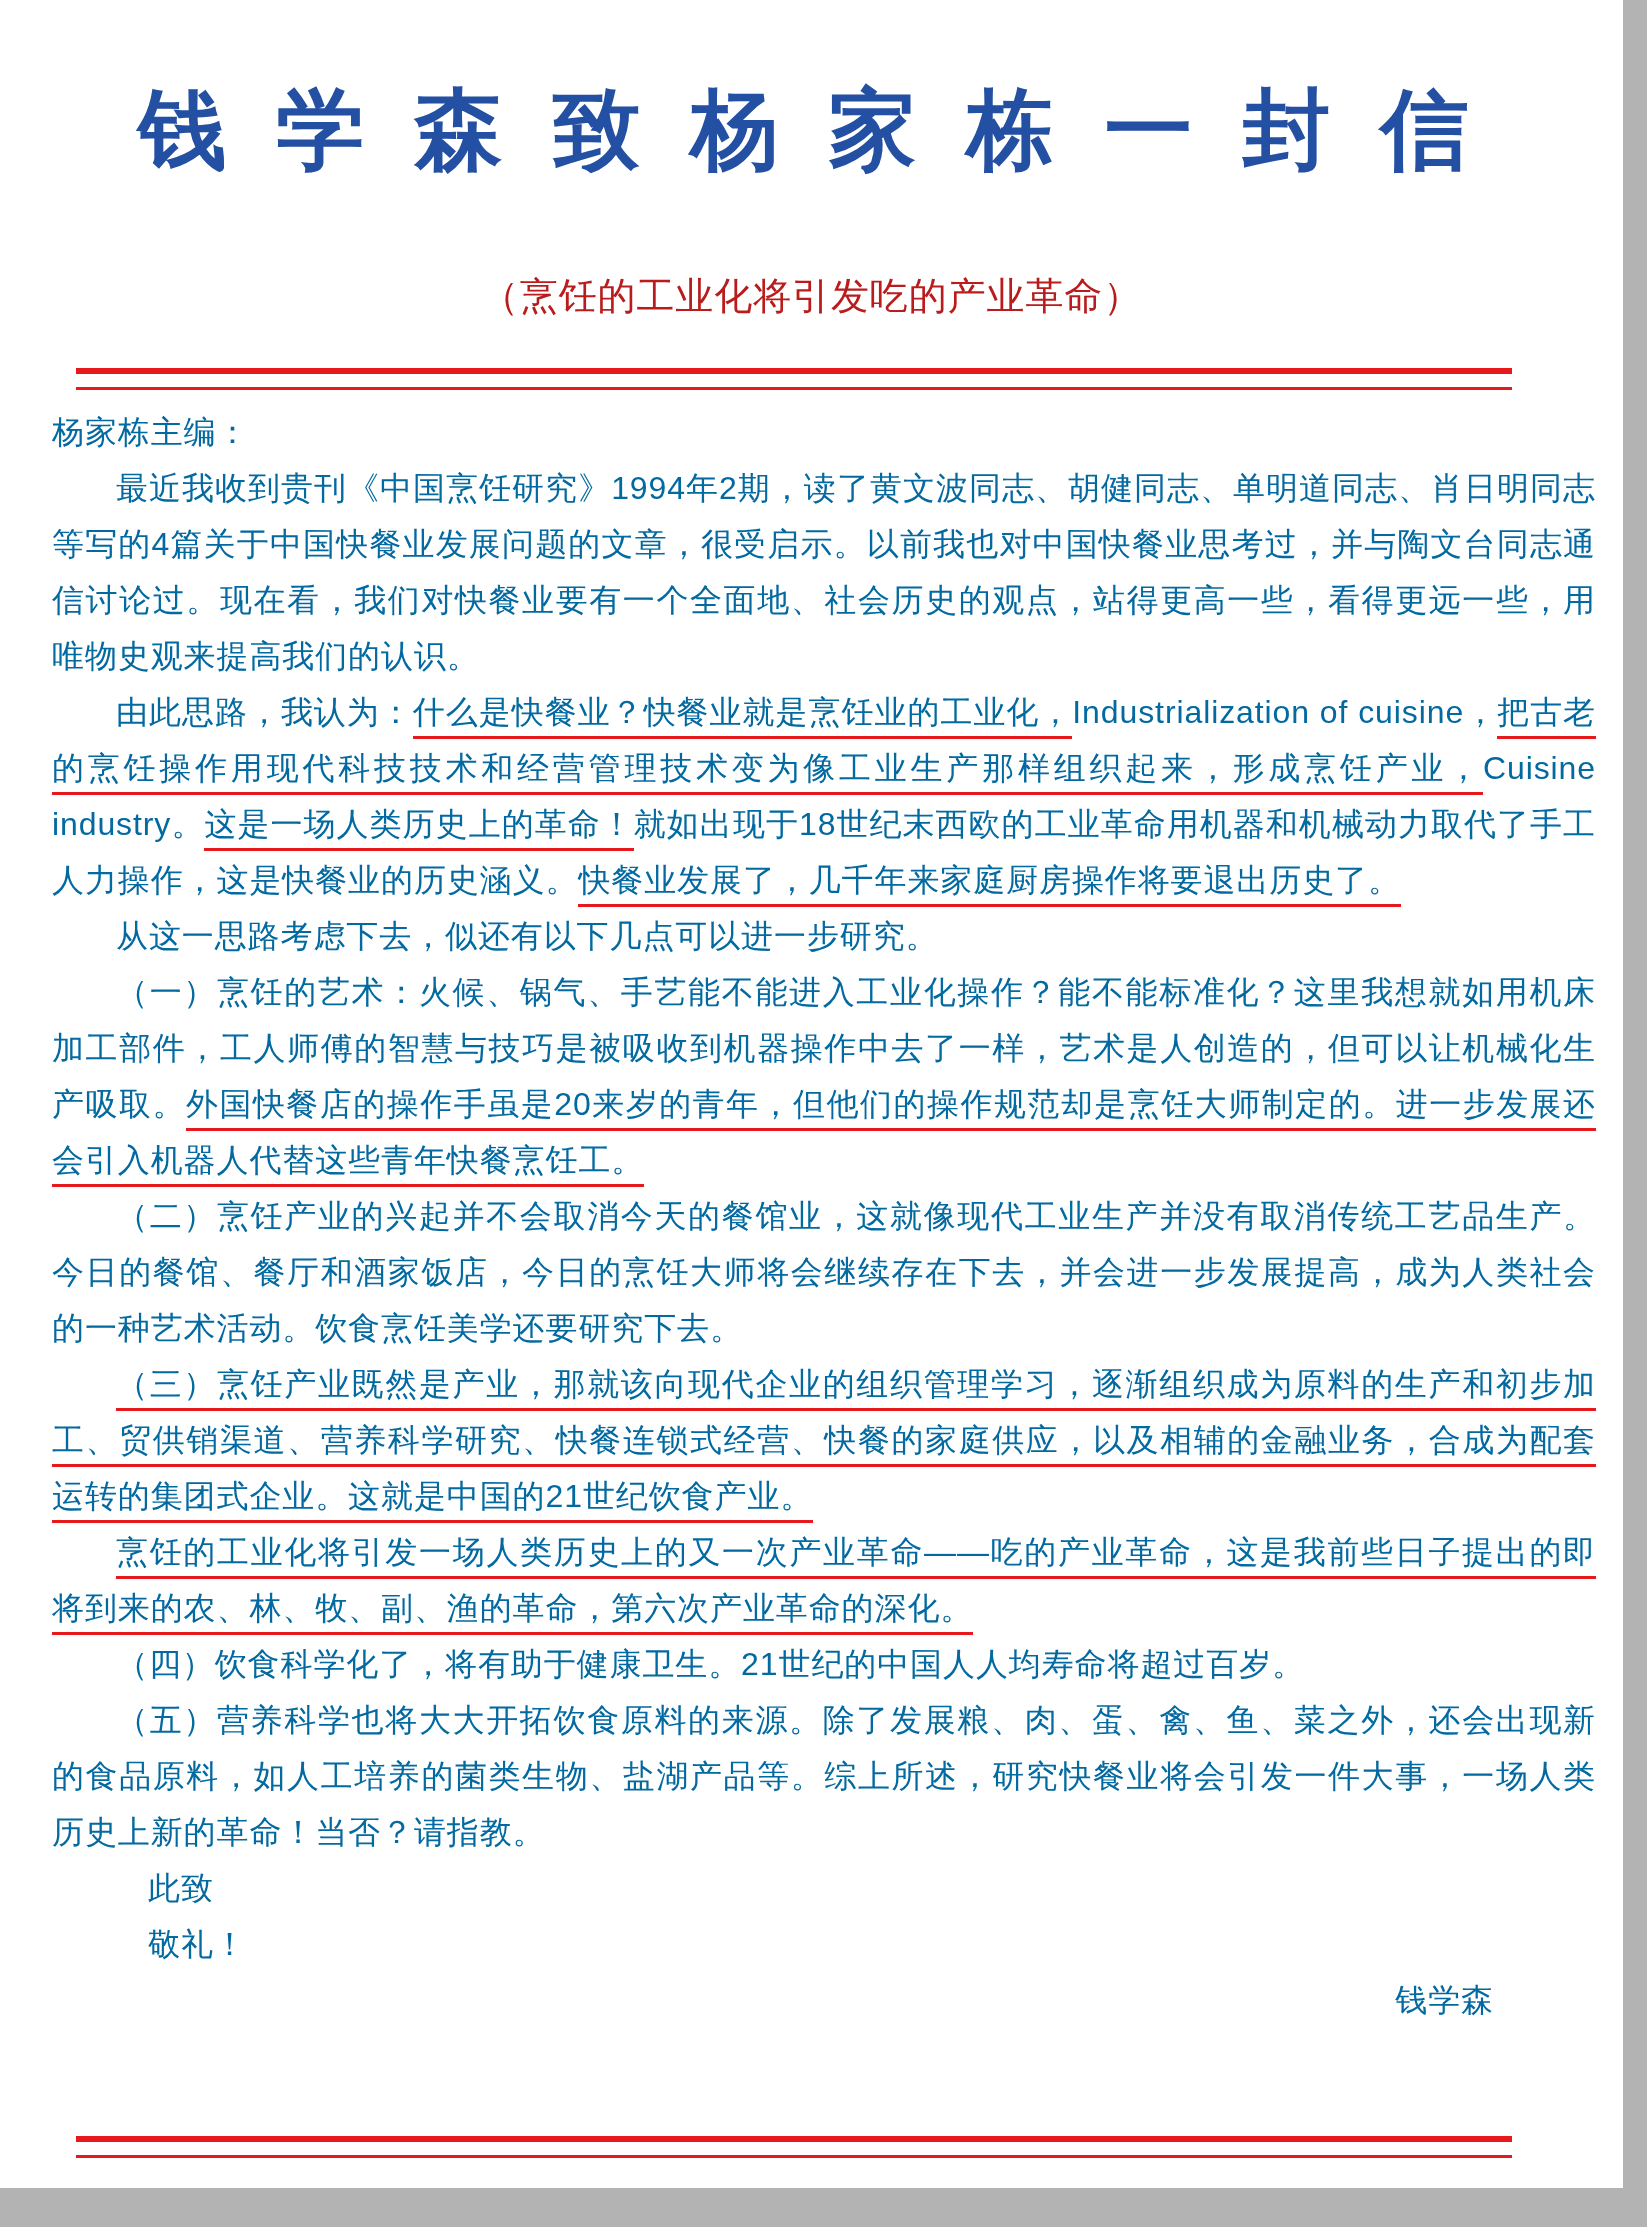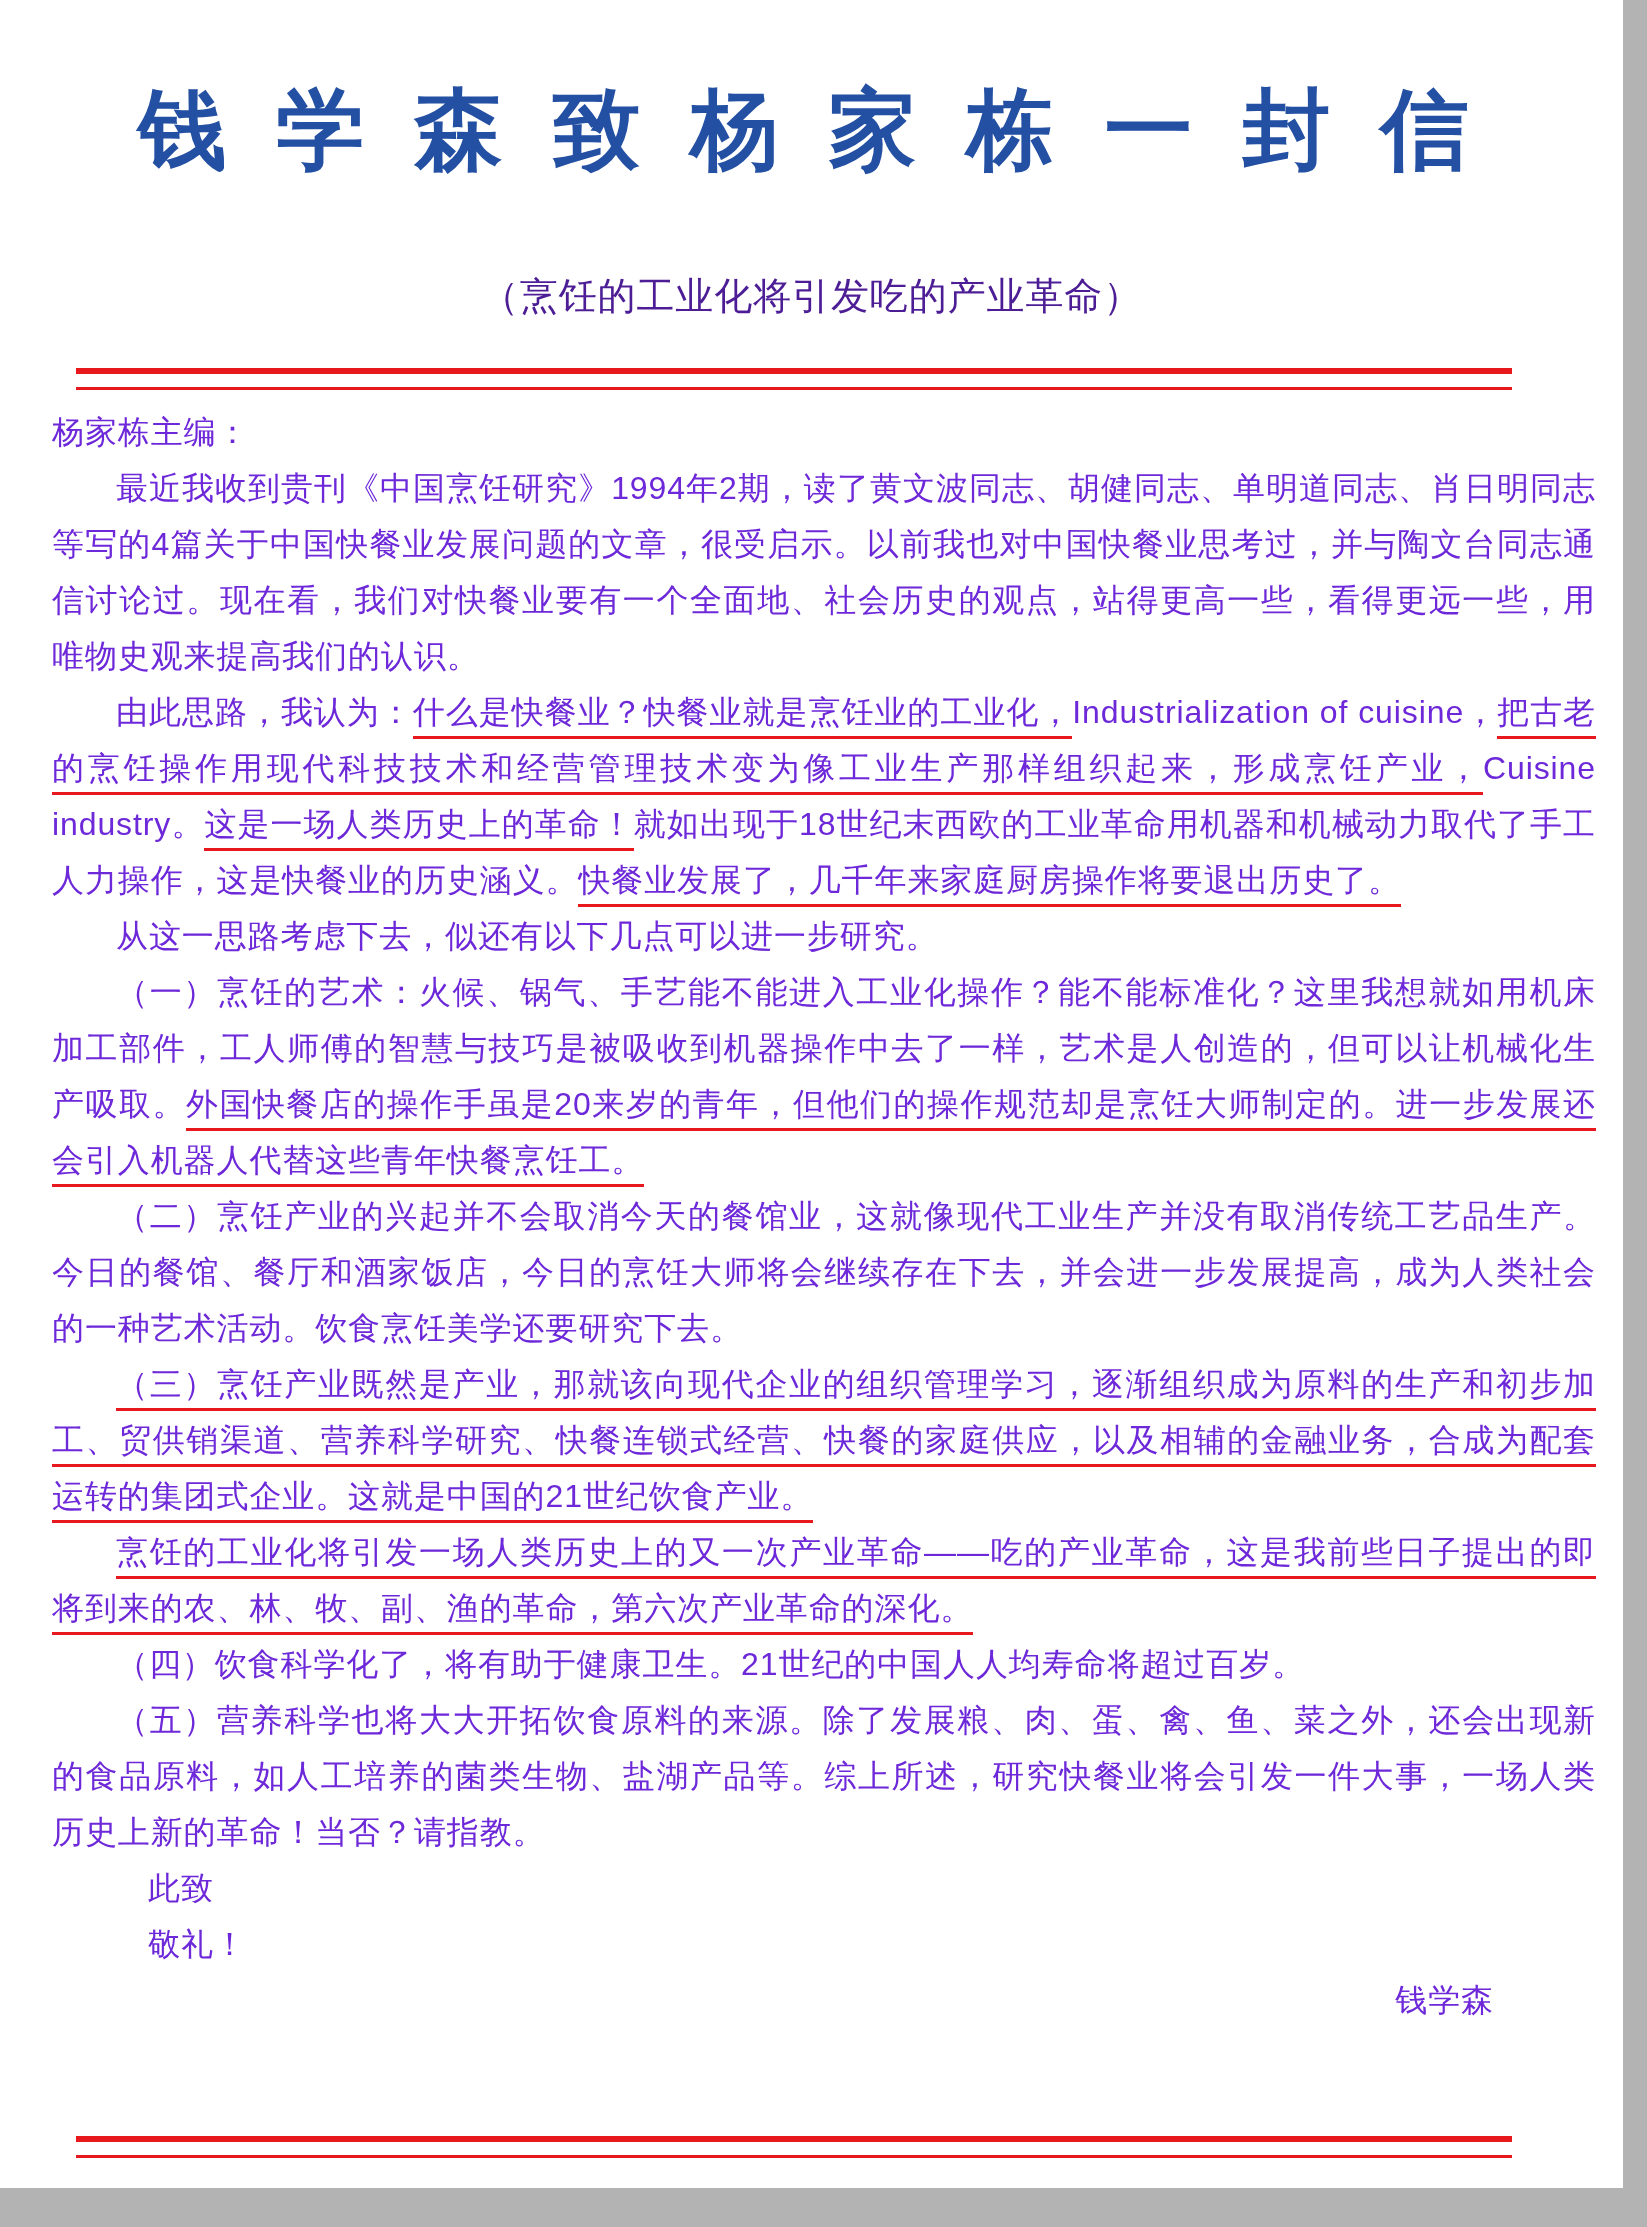--- a/index.html
+++ b/index.html
@@ -25,36 +25,36 @@
     color:var(--title-blue,#2450A4);
     letter-spacing:50px;
     padding-left:50px;
     white-space:nowrap;
   }
   .subtitle{
     position:absolute;top:272px;left:0;right:0;
     text-align:center;
     font-size:38px;
     line-height:48px;
-    color:#4c1d95;
+    color:#b91c1c;
     letter-spacing:0.9px;
   }
   .double-rule{
     position:absolute;left:76px;width:1436px;
   }
   .double-rule .thick{height:5.5px;background:var(--rule-red,#E8191C);}
   .double-rule .gap{height:13.7px;}
   .double-rule .thin{height:2.7px;background:var(--rule-red,#E8191C);}
   .rule-top{top:368px;}
   .rule-bottom{top:2136px;}
   .letter{
     position:absolute;top:404px;left:52px;width:1544px;
     font-size:32px;
     line-height:56px;
-    color:#6d28d9;
+    color:#0369a1;
     text-align:justify;
     letter-spacing:0.9px;
   }
   .letter p{margin:0;}
   .salutation{text-indent:0;}
   .para{text-indent:2em;}
   .u{
     border-bottom:3.7px solid var(--underline-red,#E8191C);
     padding-bottom:6px;
   }

